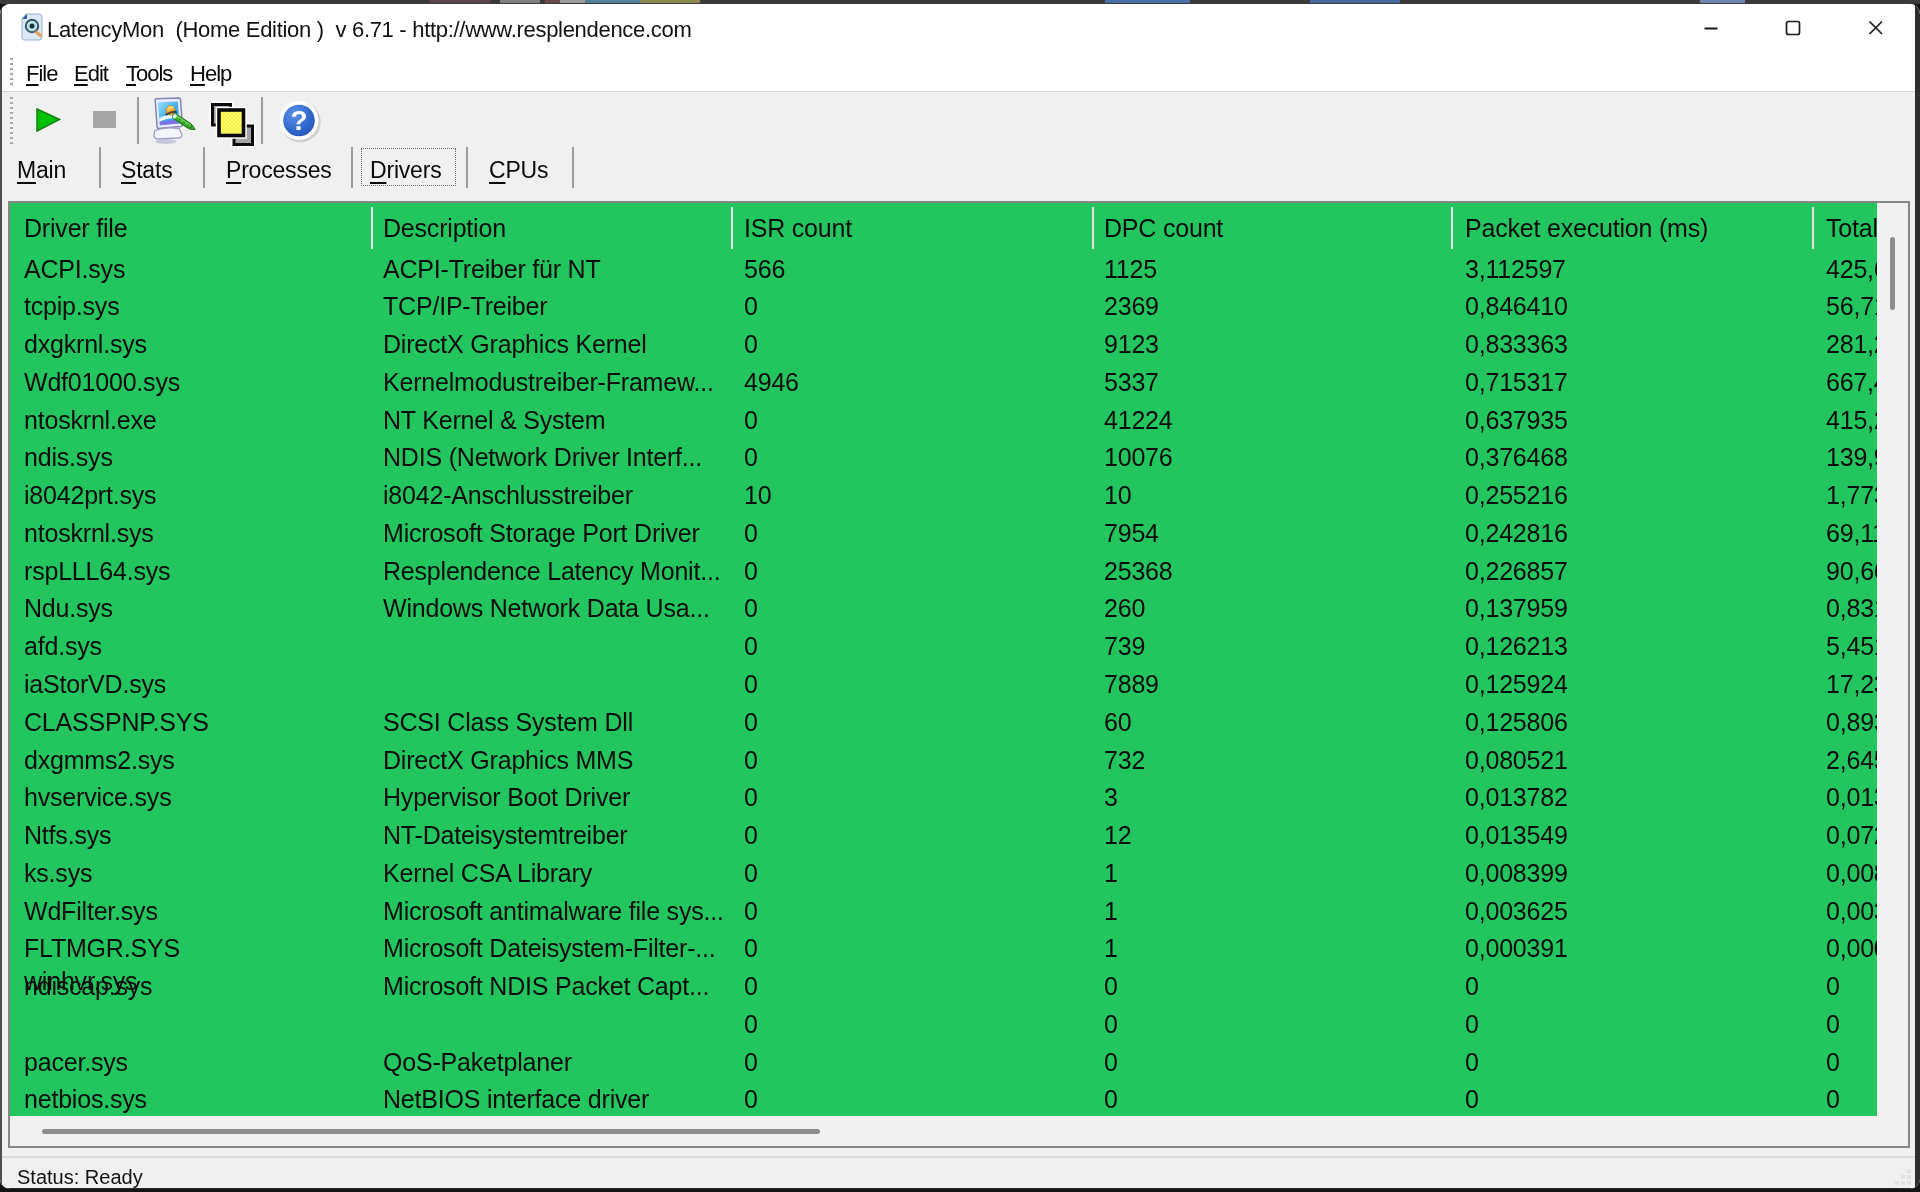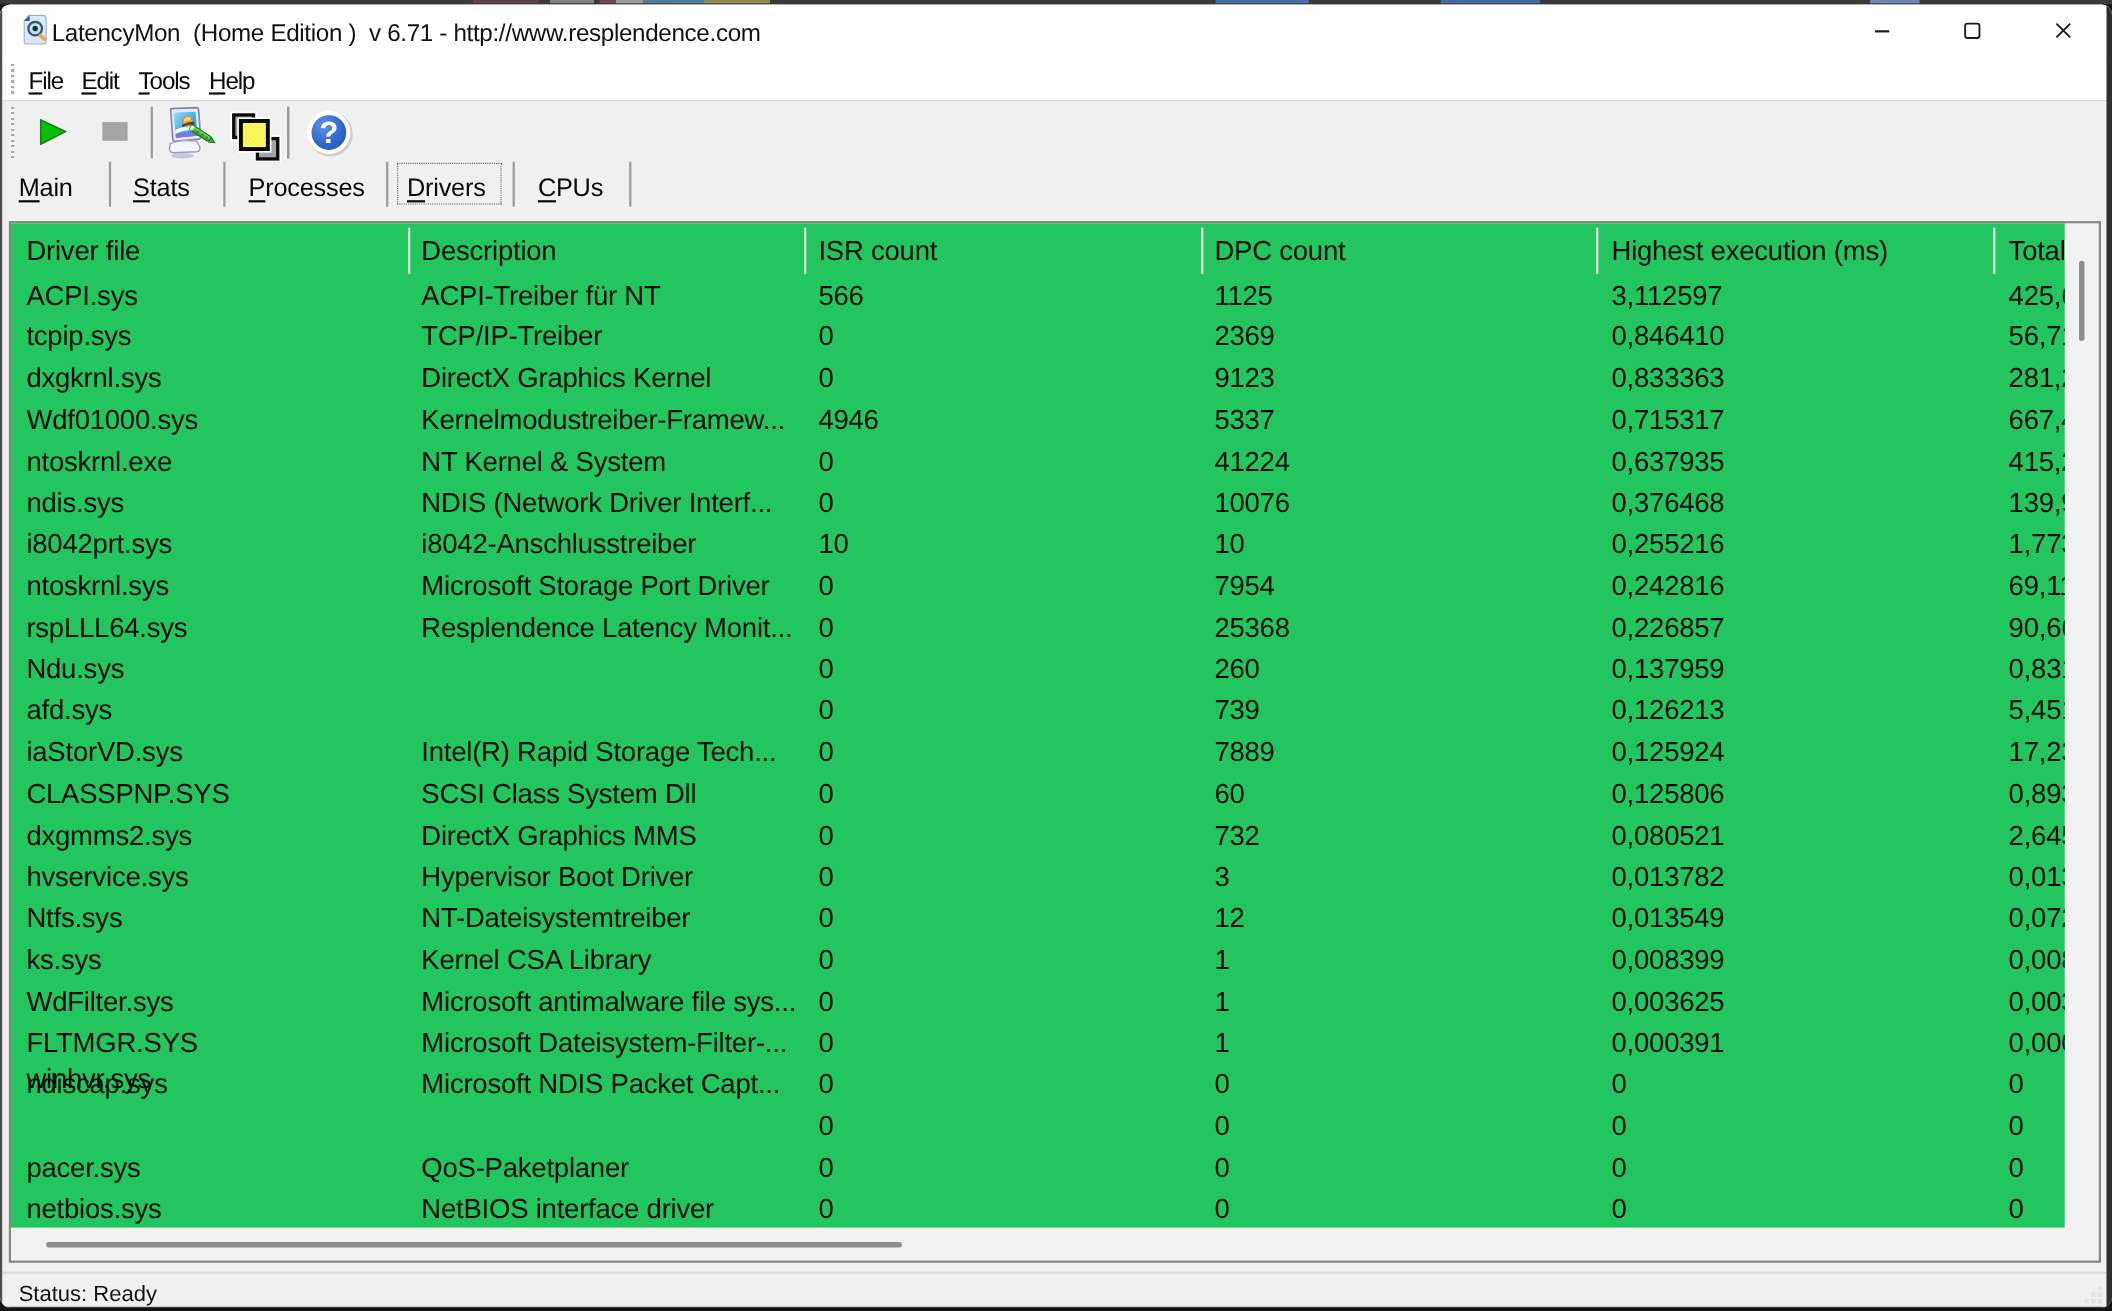--- a/index.html
+++ b/index.html
@@ -173,21 +173,21 @@
       <div class="hsep" style="left:361px"></div>
       <div class="hsep" style="left:721px"></div>
       <div class="hsep" style="left:1082px"></div>
       <div class="hsep" style="left:1441px"></div>
       <div class="hsep" style="left:1802px"></div>
 
       <div class="cell" style="left:14px;top:9px">Driver file</div>
       <div class="cell" style="left:373px;top:9px">Description</div>
       <div class="cell" style="left:734px;top:9px">ISR count</div>
       <div class="cell" style="left:1094px;top:9px">DPC count</div>
-      <div class="cell" style="left:1455px;top:9px">Highest execution (ms)</div>
+      <div class="cell" style="left:1455px;top:9px">Packet execution (ms)</div>
       <div class="cell" style="left:1816px;top:9px">Total</div>
       <div class="cell" style="left:14px;top:49.5px">ACPI.sys</div>
       <div class="cell" style="left:373px;top:49.5px">ACPI-Treiber für NT</div>
       <div class="cell" style="left:734px;top:49.5px">566</div>
       <div class="cell" style="left:1094px;top:49.5px">1125</div>
       <div class="cell" style="left:1455px;top:49.5px">3,112597</div>
       <div class="cell" style="left:1816px;top:49.5px">425,6</div>
       <div class="cell" style="left:14px;top:87.3px">tcpip.sys</div>
       <div class="cell" style="left:373px;top:87.3px">TCP/IP-Treiber</div>
       <div class="cell" style="left:734px;top:87.3px">0</div>
@@ -230,31 +230,31 @@
       <div class="cell" style="left:1094px;top:313.9px">7954</div>
       <div class="cell" style="left:1455px;top:313.9px">0,242816</div>
       <div class="cell" style="left:1816px;top:313.9px">69,11</div>
       <div class="cell" style="left:14px;top:351.7px">rspLLL64.sys</div>
       <div class="cell" style="left:373px;top:351.7px">Resplendence Latency Monit...</div>
       <div class="cell" style="left:734px;top:351.7px">0</div>
       <div class="cell" style="left:1094px;top:351.7px">25368</div>
       <div class="cell" style="left:1455px;top:351.7px">0,226857</div>
       <div class="cell" style="left:1816px;top:351.7px">90,66</div>
       <div class="cell" style="left:14px;top:389.4px">Ndu.sys</div>
+      <div class="cell" style="left:373px;top:389.4px">Windows Network Data Usa...</div>
       <div class="cell" style="left:734px;top:389.4px">0</div>
       <div class="cell" style="left:1094px;top:389.4px">260</div>
       <div class="cell" style="left:1455px;top:389.4px">0,137959</div>
       <div class="cell" style="left:1816px;top:389.4px">0,831</div>
       <div class="cell" style="left:14px;top:427.2px">afd.sys</div>
       <div class="cell" style="left:734px;top:427.2px">0</div>
       <div class="cell" style="left:1094px;top:427.2px">739</div>
       <div class="cell" style="left:1455px;top:427.2px">0,126213</div>
       <div class="cell" style="left:1816px;top:427.2px">5,451</div>
       <div class="cell" style="left:14px;top:465.0px">iaStorVD.sys</div>
-      <div class="cell" style="left:373px;top:465.0px">Intel(R) Rapid Storage Tech...</div>
       <div class="cell" style="left:734px;top:465.0px">0</div>
       <div class="cell" style="left:1094px;top:465.0px">7889</div>
       <div class="cell" style="left:1455px;top:465.0px">0,125924</div>
       <div class="cell" style="left:1816px;top:465.0px">17,23</div>
       <div class="cell" style="left:14px;top:502.7px">CLASSPNP.SYS</div>
       <div class="cell" style="left:373px;top:502.7px">SCSI Class System Dll</div>
       <div class="cell" style="left:734px;top:502.7px">0</div>
       <div class="cell" style="left:1094px;top:502.7px">60</div>
       <div class="cell" style="left:1455px;top:502.7px">0,125806</div>
       <div class="cell" style="left:1816px;top:502.7px">0,893</div>

